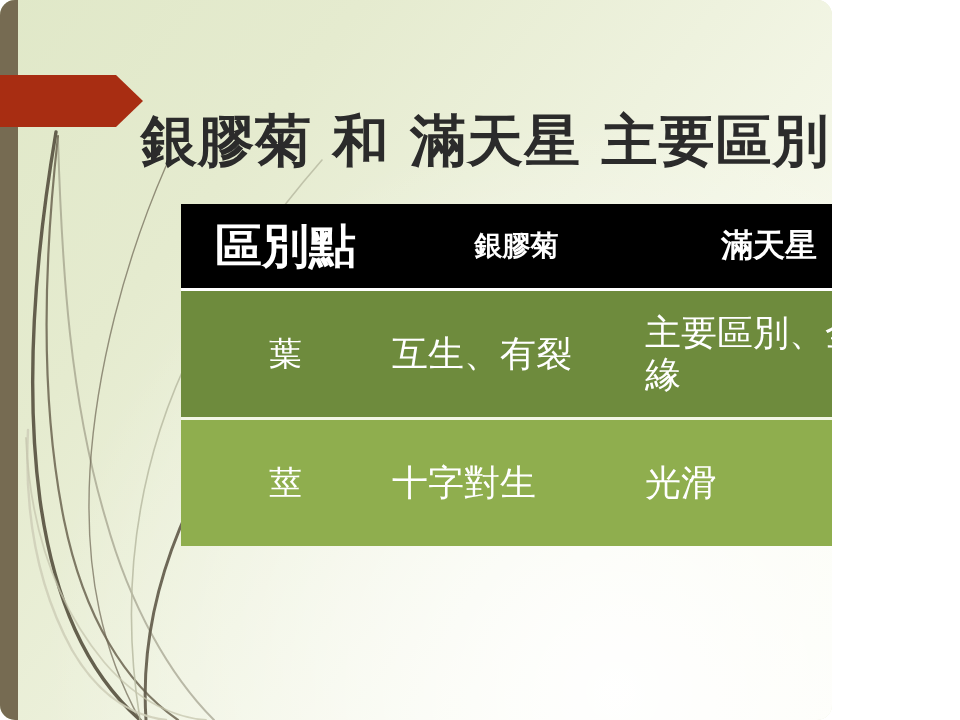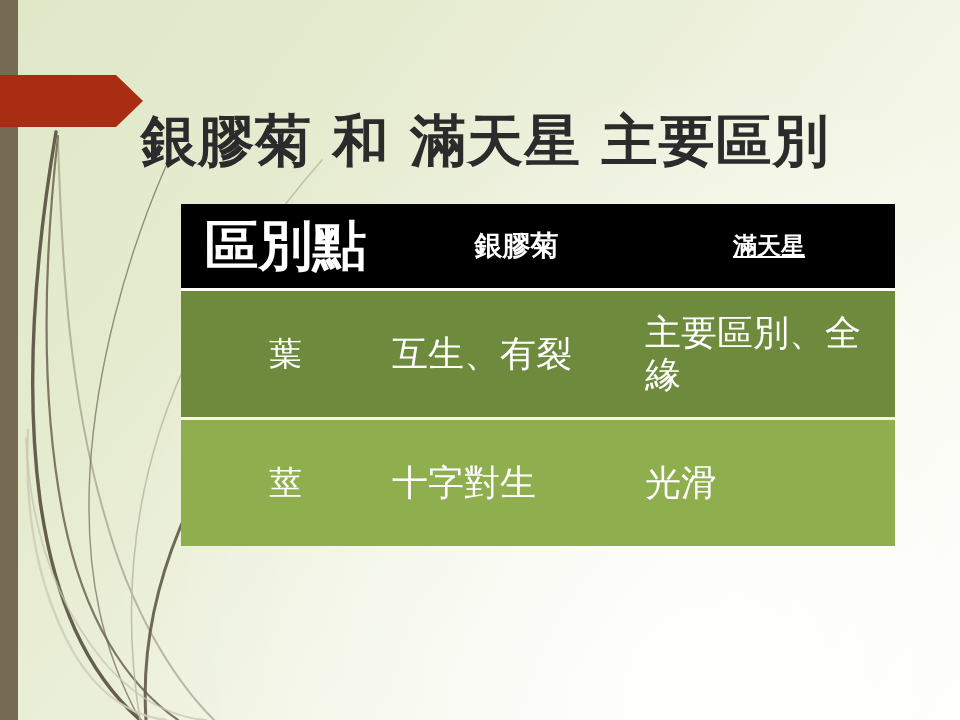--- a/index.html
+++ b/index.html
@@ -8,24 +8,25 @@
     width: 960px;
     height: 720px;
     overflow: hidden;
   }
   body {
     font-family: "DejaVu Sans", "Liberation Sans", sans-serif;
   }
 
   #slide {
     position: relative;
-    width: 960px;
+    width: 832px;
     height: 720px;
     background: #e6ecd4;
     overflow: hidden;
+    border-radius: 15px;
   }
 
   
   .bg-base {
     position: absolute;
     inset: 0;
     background: linear-gradient(128deg, #e0e8c8 0%, #e5ebcf 26%, #eef2de 52%, #f7f9ec 76%, #fcfdf5 100%);
   }
   .bg-glow {
     position: absolute;
@@ -96,23 +97,23 @@
   thead tr {
     background: #000000;
   }
   thead th {
     height: 84px;
     color: #ffffff;
     font-weight: bold;
     text-align: center;
     border-bottom: 3px solid #ffffff;
   }
-  th.col-key   { width: 209px; font-size: 54px; margin-top: 48px; }
+  th.col-key   { width: 209px; font-size: 47px; margin-top: 48px; }
   th.col-a     { width: 253px; font-size: 28px; }
-  th.col-b     { width: 252px; font-size: 24px; text-decoration: underline; }
+  th.col-b     { width: 252px; font-size: 32px; }
 
   tbody tr.row-dark  { background: #6e8b3d; }
   tbody tr.row-light { background: #8fae4e; }
   tbody tr.row-dark td  { border-bottom: 3px solid #f3f6e6; }
 
   tbody td {
     color: #ffffff;
     font-size: 36px;
     line-height: 1.18;
     height: 126px;

